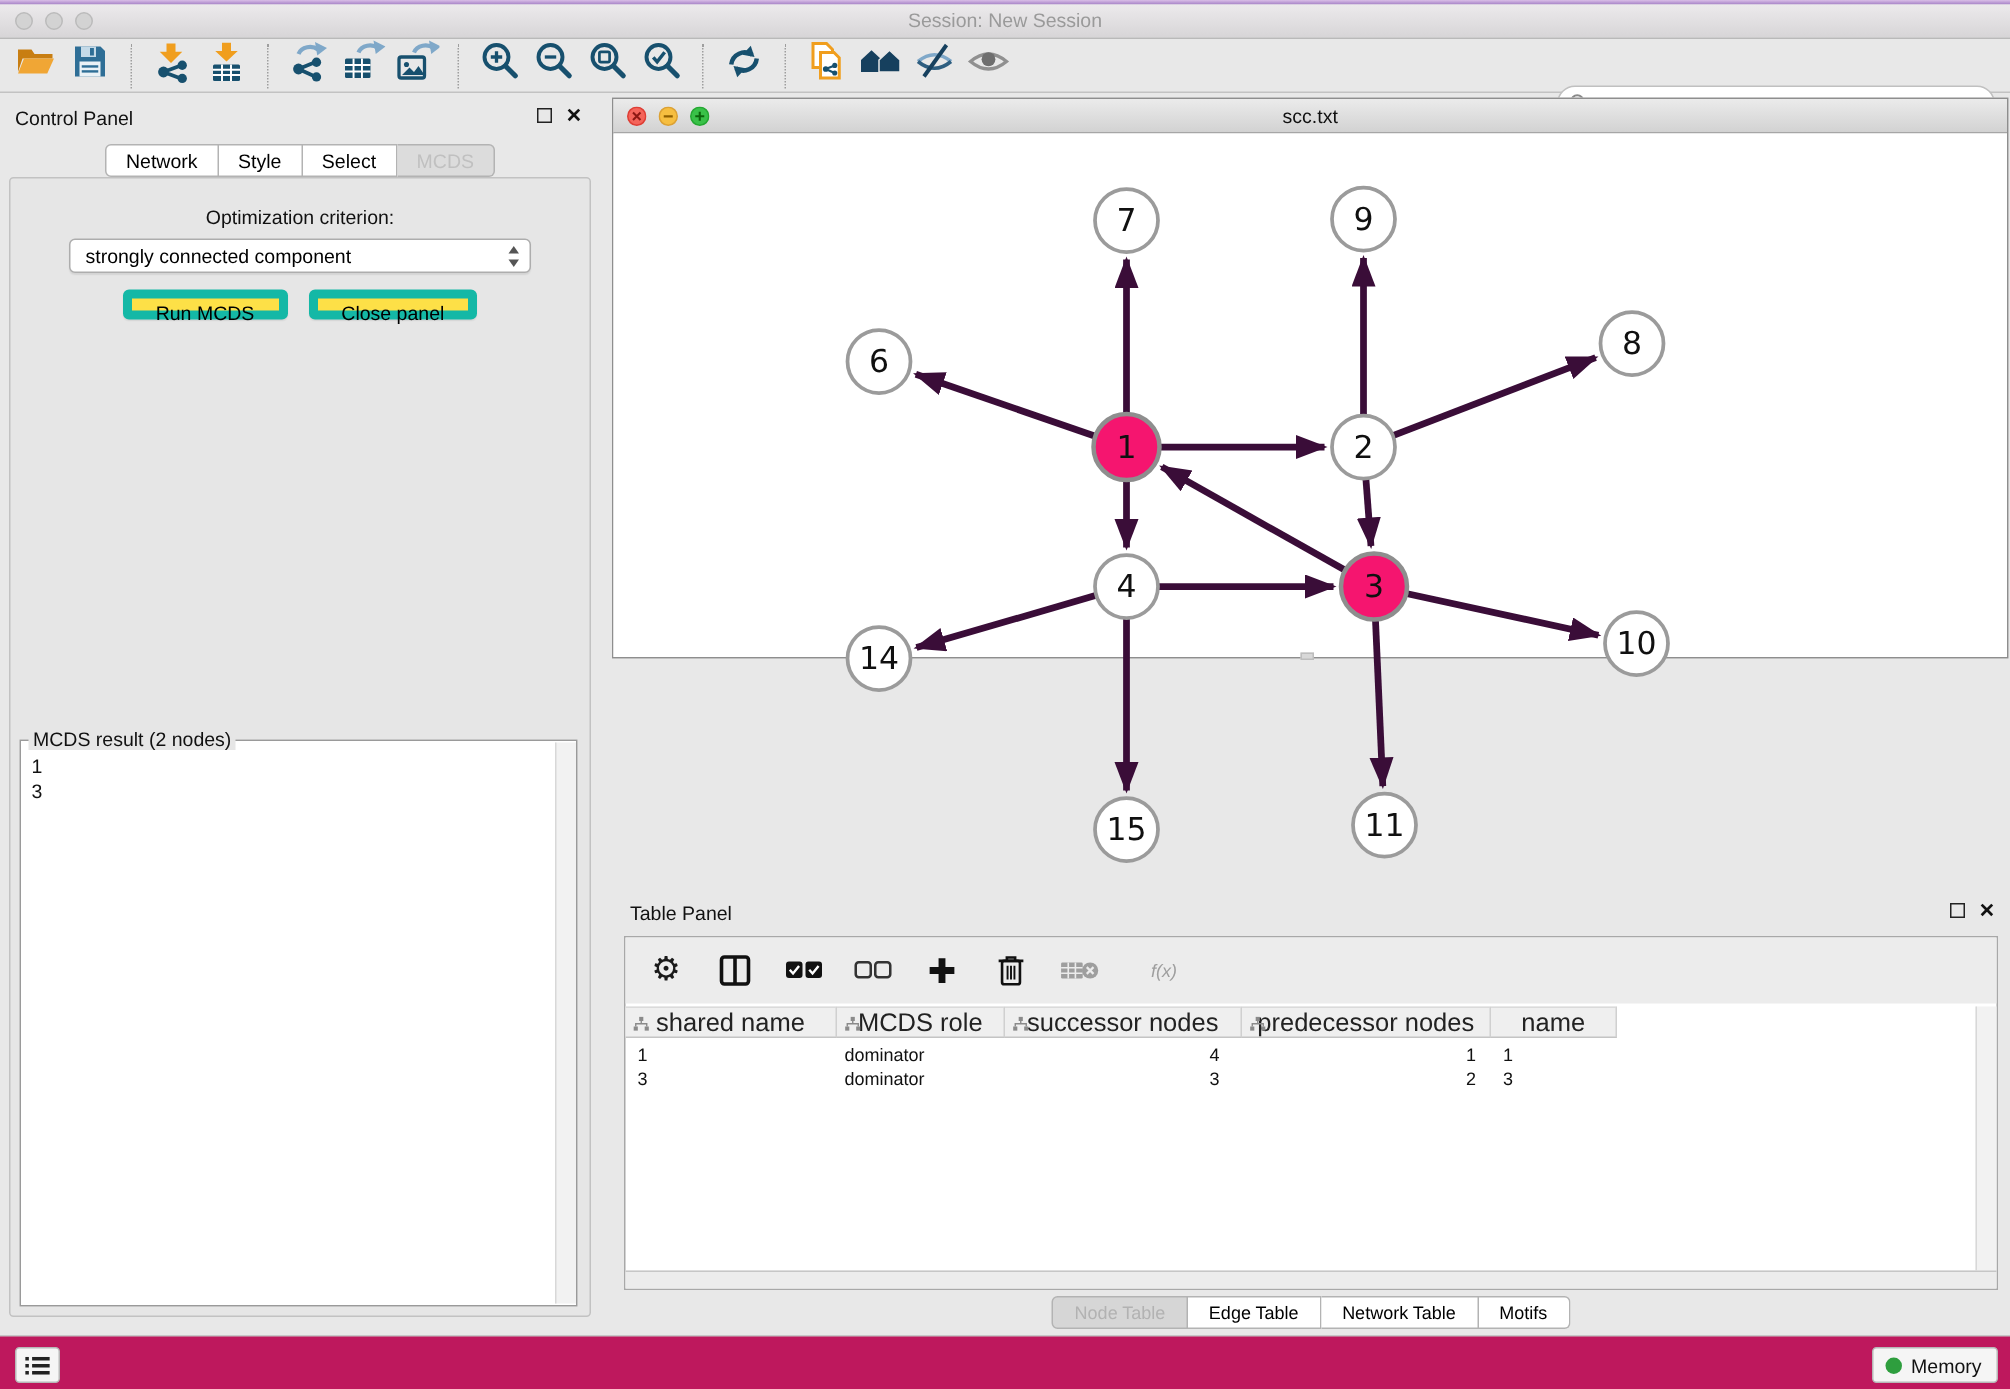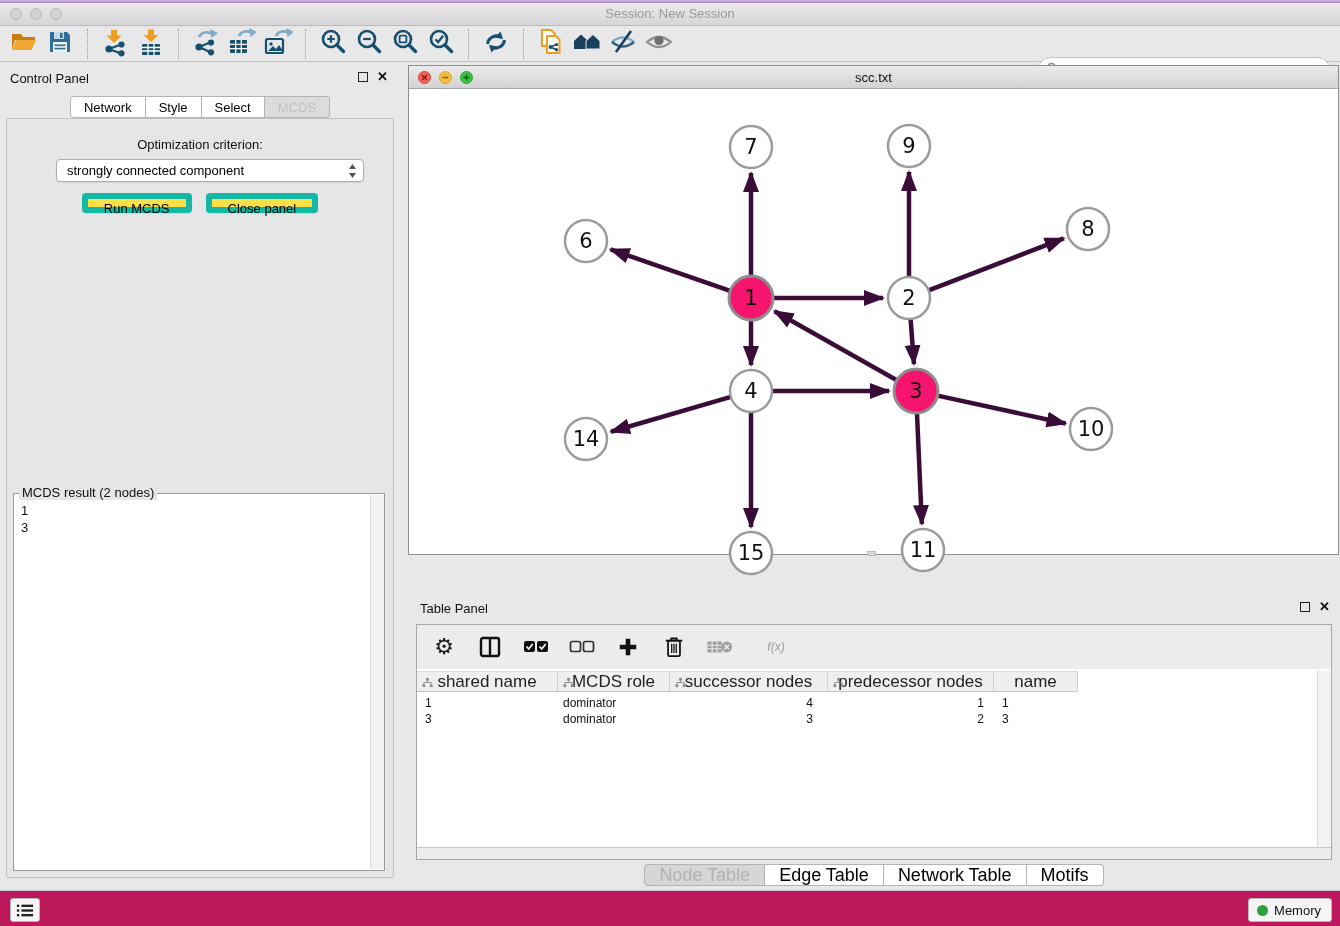--- a/index.html
+++ b/index.html
@@ -39,39 +39,39 @@
   .ctabs { position:absolute; left:0; top:31px; width:100%; display:flex; justify-content:center;align-items:center; }
   .ctab { height:22px; padding:0 13px; font-size:13px; line-height:21px; background:#FFFFFF;
     border:1px solid #B3B3B3; border-left:none; color:#000; }
   .ctab:first-child { border-left:1px solid #B3B3B3; border-radius:4px 0 0 4px; }
   .ctab:last-child { border-radius:0 4px 4px 0; }
   .ctab.active { background:#DCDCDC; color:#C0C0C0; }
 
   .cbody { position:absolute; left:6px; top:53px; width:388px; height:760px;
     background:#E6E6E6; border:1px solid #C2C2C2; border-radius:3px; }
   .opt-label { position:absolute; left:0; right:0; top:18px; text-align:center; font-size:13px; color:#111; }
-  .dropdown { position:absolute; left:49px; top:40px; width:308px; height:23px; background:#FFFFFF;
+  .dropdown { position:absolute; left:39px; top:40px; width:308px; height:23px; background:#FFFFFF;
     border:1px solid #ADADAD; border-radius:4px; font-size:13px; line-height:21px; padding-left:10px; color:#000;
     box-shadow:0 1px 1px rgba(0,0,0,0.08); }
   .dd-arrows { position:absolute; right:6px; top:3px; }
   .btnrow { position:absolute; left:0; right:0; top:74px; display:flex; justify-content:center; gap:14px; }
   .mbtn { height:20px; padding:0 16px; background:#fde047; border:6px solid #14b8a6; border-radius:4px;
     font-size:13px; line-height:20px; color:#000; box-shadow:0 1px 1px rgba(0,0,0,0.08); }
 
   .result-box { position:absolute; left:6px; top:374px; width:372px; height:378px;
     border:1px solid #9A9A9A; background:#FFFFFF; }
   .result-legend { position:absolute; left:5px; top:-9px; background:#E6E6E6; padding:0 3px;
     font-size:13px; color:#111; white-space:nowrap; }
   .result-text { position:absolute; left:0; top:2px; right:15px; bottom:0; padding:6px 0 0 7px;
     font-size:13px; color:#111; line-height:17px; }
   .vscroll { position:absolute; right:0; top:1px; bottom:1px; width:14px; background:#F2F2F2;
     border-left:1px solid #D8D8D8; }
 
   
-  .netwin { position:absolute; left:408px; top:65px; width:931px; height:490px;
+  .netwin { position:absolute; left:408px; top:65px; width:931px; height:374px;
     border:1px solid #8E8E8E; background:#FFFFFF; }
   .net-titlebar { position:absolute; left:0; top:0; right:0; height:23px;
     background:linear-gradient(#EBEBEB,#D2D2D2); border-bottom:1px solid #A6A6A6; }
   .net-titlebar .nt-title { position:absolute; left:0; right:0; top:4px; text-align:center;
     font-size:13px; color:#111; }
   .net-traffic { position:absolute; left:9px; top:5px; display:flex; gap:8px; }
   .net-canvas { position:absolute; left:0; top:23px; right:0; bottom:0; background:#FFFFFF; }
   .splitter-handle { position:absolute; left:458px; bottom:-2px; width:9px; height:5px;
     background:#D8D8D8; border:1px solid #BDBDBD; }
 
@@ -97,21 +97,21 @@
   .al2 { padding-left:5px; text-align:left; }
   .ar { padding-right:15px; text-align:right; }
   .ar2 { padding-right:10px; text-align:right; }
   .tbody-rows { padding-top:3px; }
   .tp-vscroll { position:absolute; right:0; top:46px; bottom:12px; width:14px; background:#F2F2F2;
     border-left:1px solid #D8D8D8; }
   .tp-bottom { position:absolute; left:0; right:0; bottom:0; height:12px; background:#ECECEC;
     border-top:1px solid #C6C6C6; }
 
   .tp-tabs { position:absolute; left:0; right:0; top:269px; display:flex; justify-content:center; }
-  .tp-tab { height:22px; padding:0 14px; font-size:18px; line-height:21px; background:#FFFFFF;
+  .tp-tab { height:22px; padding:0 14px; font-size:12px; line-height:21px; background:#FFFFFF;
     border:1px solid #B3B3B3; border-left:none; color:#000; }
   .tp-tab:first-child { border-left:1px solid #B3B3B3; border-radius:4px 0 0 4px; }
   .tp-tab:last-child { border-radius:0 4px 4px 0; }
   .tp-tab.active { background:#D6D6D6; color:#B2B2B2; border-color:#B3B3B3; }
 
   
   .statusbar { position:absolute; left:0; bottom:0; width:100%; height:36px; background:#be185d;
     border-top:1px solid #C6C6C6; }
   .sb-left { position:absolute; left:10px; top:7px; width:30px; height:24px; background:#F5F5F5;
     border:1px solid #B8B8B8; border-radius:3px; display:flex; align-items:center; justify-content:center; }

